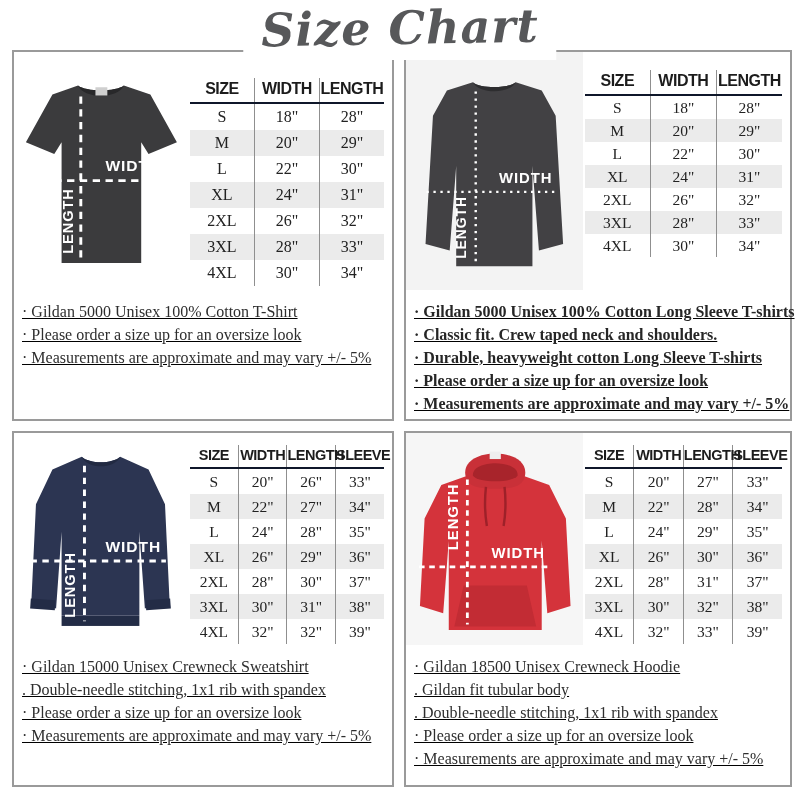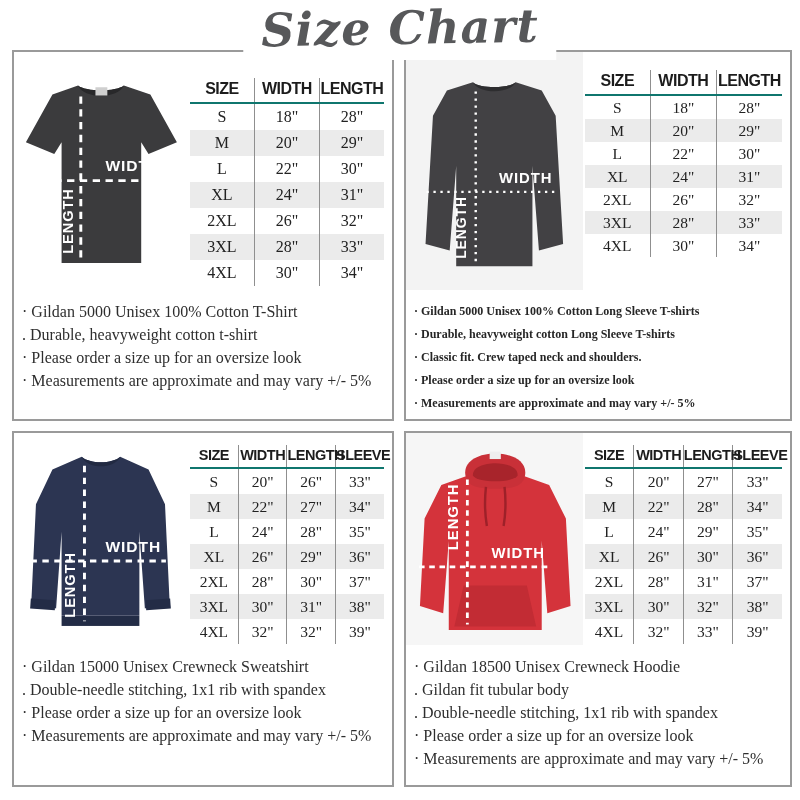--- a/index.html
+++ b/index.html
@@ -36,40 +36,40 @@
   #q3 .garment{background:#f6f6f6;}
   .table-wrap{flex:1 1 auto;padding:4px 8px 0 2px;}
   #q0 .table-wrap{padding-top:26px;}
   #q1 .table-wrap{padding-top:18px;}
   #q2 .table-wrap,#q3 .table-wrap{padding-top:12px;}
   
   table.size-table{width:100%;border-collapse:collapse;table-layout:fixed;}
   .size-table th{
     font-family:"Liberation Sans",sans-serif;font-weight:bold;font-size:16px;
     letter-spacing:-0.5px;color:#1c1c1c;padding:2px 0 4px 0;text-align:center;
-    border-bottom:2px solid #0f766e;
+    border-bottom:2px solid #0f172a;
   }
   .cols4 th{font-size:14.5px;}
   .size-table th + th, .size-table td + td{border-left:1.5px solid #8f8f8f;}
   .size-table td{
     font-family:"Liberation Serif",serif;font-size:16px;color:#222;
     text-align:center;padding:4px 0;
   }
   .rows8 td{padding:2.5px 0;font-size:15.5px;}
   .cols4 td{padding:3.5px 0;font-size:15.5px;}
   .size-table tr.alt td{background:#ebebeb;}
   
   ul.bullets{
-    list-style:none;margin:6px 0 0 0;padding:4px 6px 0 8px;
+    list-style:none;margin:6px 0 0 0;padding:4px 6px 0 8px;text-decoration:underline;
   }
   ul.bullets li{
     font-family:"Liberation Serif",serif;font-size:16px;color:#2e2e2e;
     line-height:23px;white-space:nowrap;
   }
-  #q1 ul.bullets li{font-weight:bold;color:#262626;font-size:12px;}
+  #q1 ul.bullets li{font-weight:bold;color:#262626;font-size:16px;}
   
   .measure-label{
     font-family:"Liberation Sans",sans-serif;font-weight:bold;
     fill:#ffffff;letter-spacing:1px;
   }
 </style>
 </head>
 <body>
 
 <div class="title-wrap">
@@ -133,21 +133,20 @@
               <td>4XL</td>
               <td>30"</td>
               <td>34"</td>
             </tr>
           </tbody>
         </table>
     </div>
   </div>
   <ul class="bullets">
       <li>· Gildan 5000 Unisex 100% Cotton T-Shirt</li>
-      <li>. Durable, heavyweight cotton t-shirt</li>
       <li>· Please order a size up for an oversize look</li>
       <li>· Measurements are approximate and may vary +/- 5%</li>
     </ul>
 </section>
 
 <section class="quad" id="q1">
   <div class="top">
     <div class="garment">
       <svg viewBox="0 0 190 235">
         <path d="M72 22 C80 29 110 29 118 22 L146 31 L161 58 L169 196 L143 203 L136 112 L136 220 L54 220 L54 112 L47 203 L21 196 L29 58 L44 31 Z" fill="#424144"></path>
@@ -202,22 +201,22 @@
               <td>4XL</td>
               <td>30"</td>
               <td>34"</td>
             </tr>
           </tbody>
         </table>
     </div>
   </div>
   <ul class="bullets">
       <li>· Gildan 5000 Unisex 100% Cotton Long Sleeve T-shirts</li>
+      <li>· Classic fit. Crew taped neck and shoulders.</li>
       <li>· Durable, heavyweight cotton Long Sleeve T-shirts</li>
-      <li>· Classic fit. Crew taped neck and shoulders.</li>
       <li>· Please order a size up for an oversize look</li>
       <li>· Measurements are approximate and may vary +/- 5%</li>
     </ul>
 </section>
 
 <section class="quad" id="q2">
   <div class="top">
     <div class="garment">
       <svg viewBox="0 0 190 220">
         <path d="M74 20 C82 28 108 28 116 20 L147 34 L165 72 L170 178 L143 186 L137 102 L137 194 L52 194 L52 102 L46 186 L19 178 L24 72 L42 34 Z" fill="#2c3552"></path>

